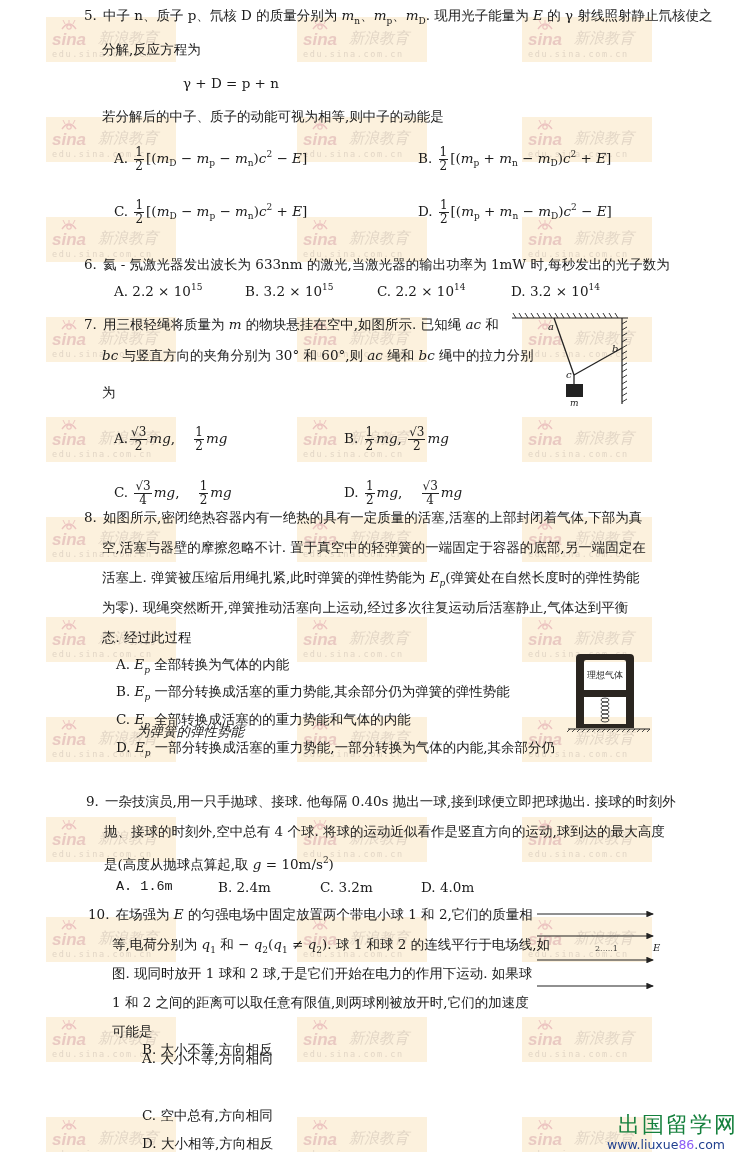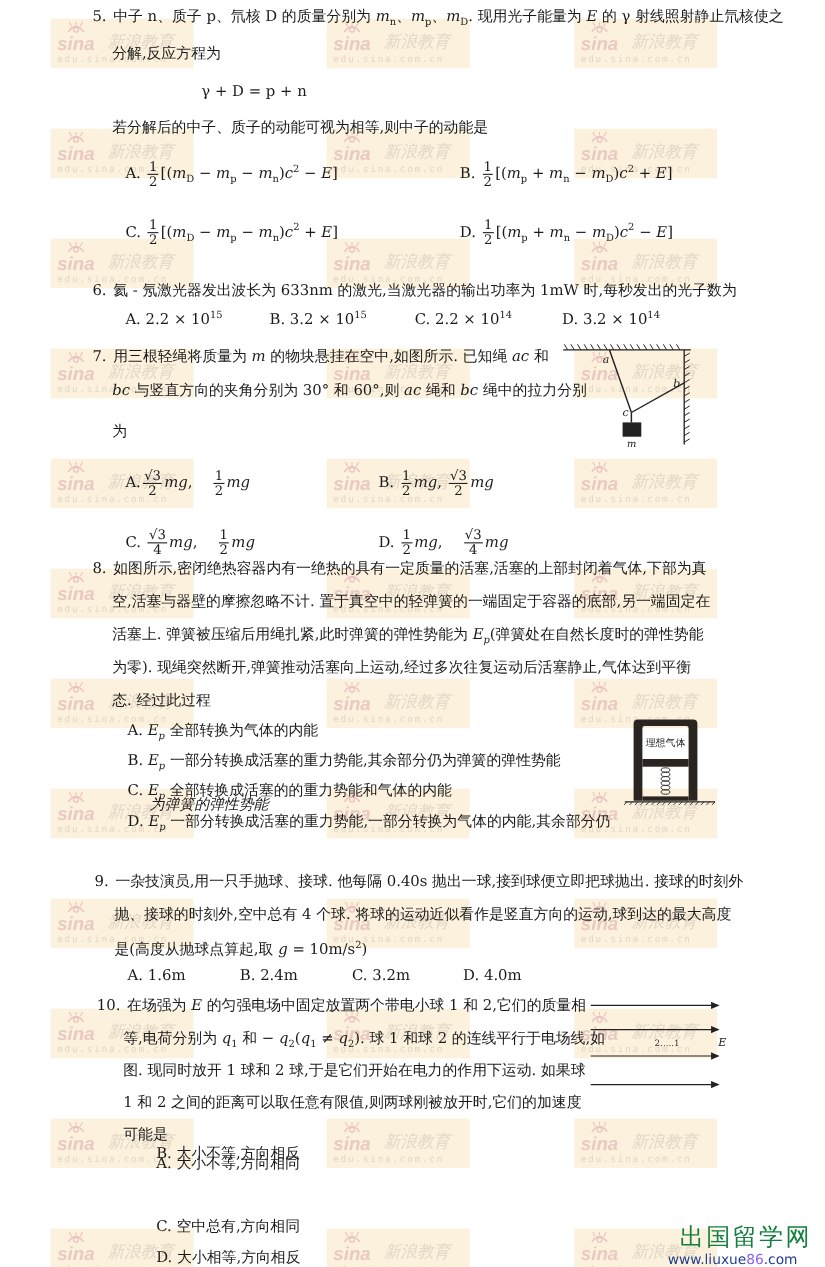--- a/index.html
+++ b/index.html
@@ -671,21 +671,21 @@
   </div>
 
   <div>
     <div class="line" style="left:86px; top:792px;">
       <span class="num">9.</span><span>一杂技演员,用一只手抛球、接球. 他每隔 0.40s 抛出一球,接到球便立即把球抛出. 接球的时刻外</span>
     </div>
     <div class="line" style="left:104px; top:822px;">抛、接球的时刻外,空中总有 4 个球. 将球的运动近似看作是竖直方向的运动,球到达的最大高度</div>
     <div class="line" style="left:104px; top:851px;">
       是(高度从抛球点算起,取 <i class="v">g</i> = 10m/s<sup>2</sup>)
     </div>
-    <div class="line" style="left:116px; top:878px;">
+    <div class="line" style="left:116px; top:878px;font-family:Liberation Mono, monospace;">
       <span>A.</span> <span>1.6m</span>
     </div>
     <div class="line" style="left:218px; top:878px;">
       <span>B.</span> <span>2.4m</span>
     </div>
     <div class="line" style="left:320px; top:878px;">
       <span>C.</span> <span>3.2m</span>
     </div>
     <div class="line" style="left:421px; top:878px;">
       <span>D.</span> <span>4.0m</span>

